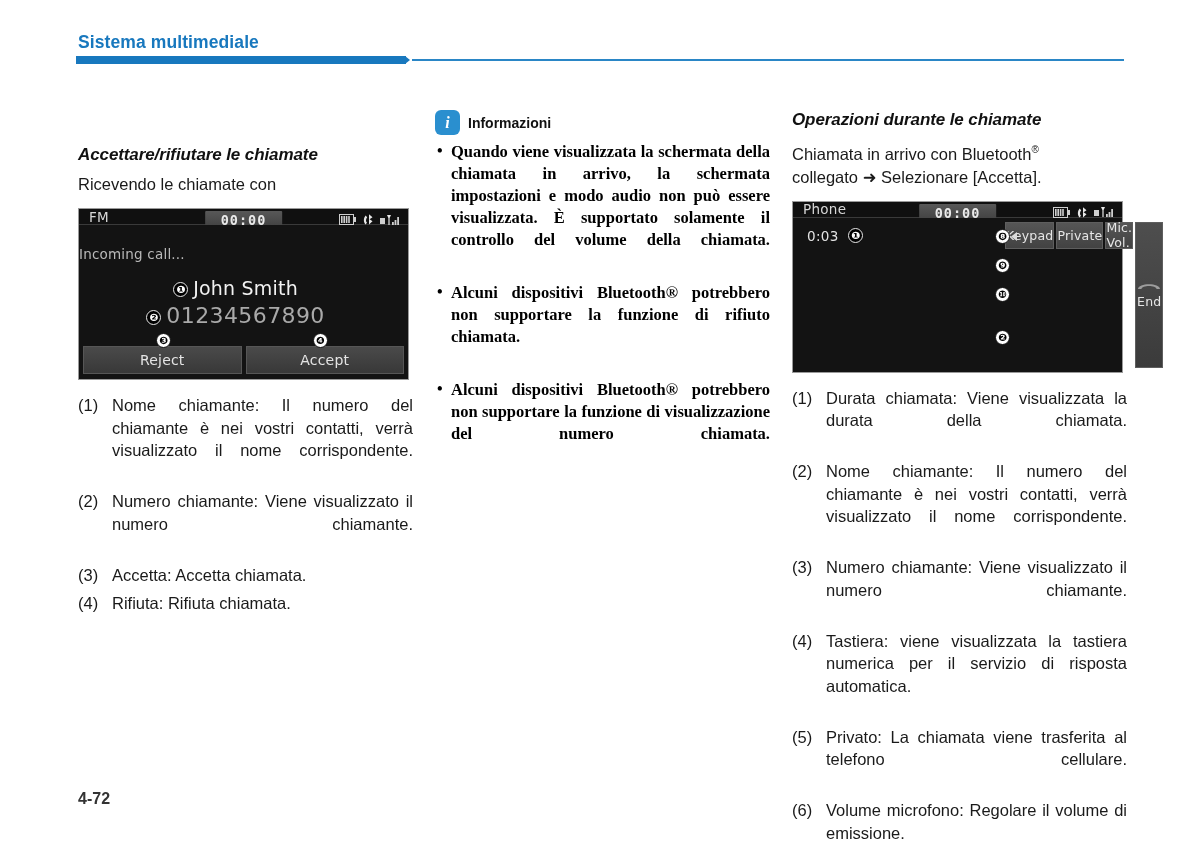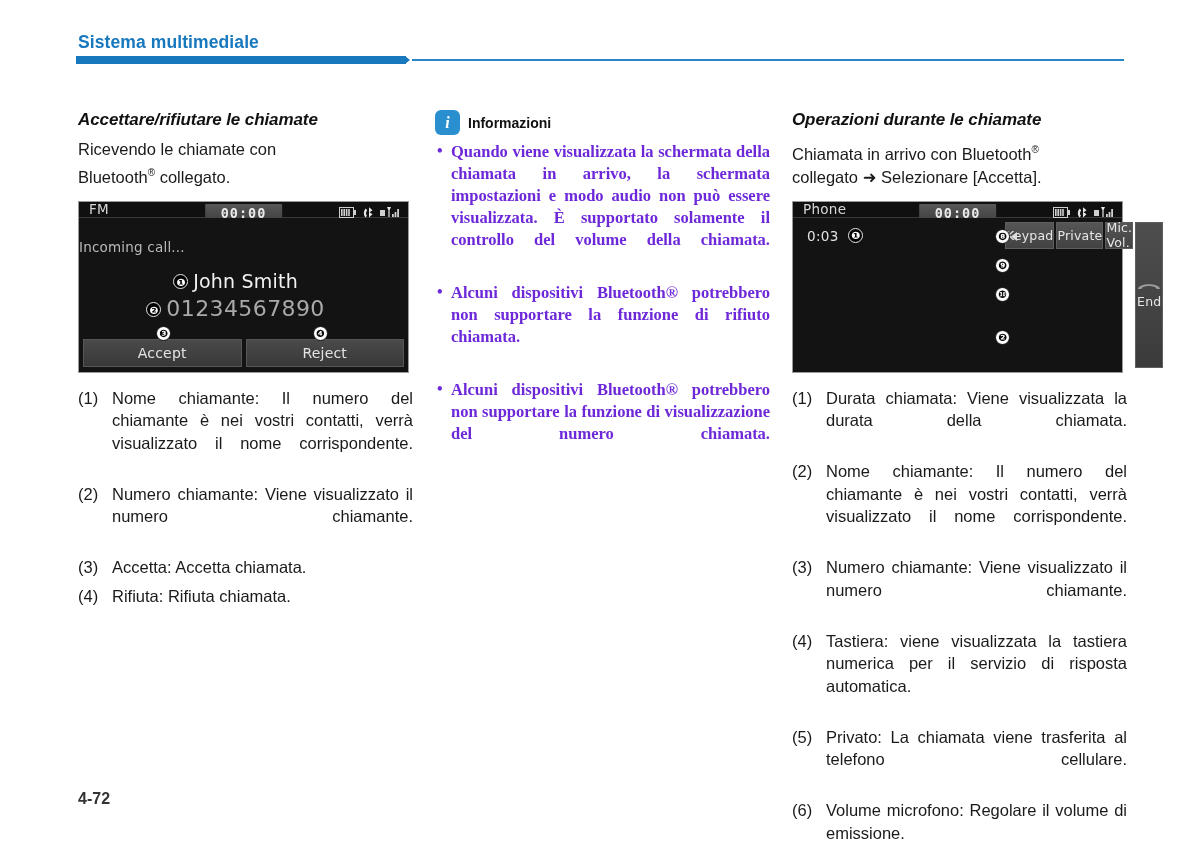--- a/index.html
+++ b/index.html
@@ -29,21 +29,21 @@
     border-top:4px solid transparent; border-bottom:4px solid transparent;
     border-left:5px solid #1878be;
   }
   #header-bar-thin {
     position: absolute; left: 412px; top: 59px; width: 712px; height: 2px;
     background: #2a86c6;
   }
 
   
   .column { position: absolute; top: 110px; width: 335px; }
-  #col-1 { left: 78px; }
+  #col-1 { left: 78px; margin-top: 35px; }
   #col-2 { left: 435px; }
   #col-3 { left: 792px; }
 
   h2.sec-head {
     margin: 0 0 8px 0;
     font-size: 17px; font-weight: bold; font-style: italic;
     color: #111; letter-spacing: -0.1px;
   }
   p.body-text {
     margin: 0; font-size: 16.5px; line-height: 23px;
@@ -162,21 +162,21 @@
     display: flex; align-items: center; justify-content: center;
     font-style: italic; font-weight: bold; font-size: 16px;
     font-family: "Liberation Serif", serif;
   }
   #info-title { font-size: 14px; font-weight: bold; color: #111; }
   ul.info-list { margin: 0; padding: 0; list-style: none; }
   ul.info-list li {
     position: relative; padding-left: 16px; margin-bottom: 9px;
     font-family: "Liberation Serif", serif;
     font-weight: bold; font-size: 16.5px; line-height: 22px;
-    text-align: justify; color: #6d28d9;
+    text-align: justify; color: #000000;
   }
   ul.info-list li:before {
     content: "\2022"; position: absolute; left: 2px; top: -1px; font-size: 16px;
   }
   ul.info-list li > span { display: block; text-align: justify; }
   ul.info-list li > span:after { content: ""; display: inline-block; width: 100%; }
 
   
   ol.caption-list { margin: 14px 0 0 0; padding: 0; list-style: none; }
   ol.caption-list li {
@@ -201,21 +201,20 @@
 
 <div id="header">
   <div id="header-title">Sistema multimediale</div>
   <div id="header-bar-thick"></div>
   <div id="header-bar-thin"></div>
 </div>
 
 <div class="column" id="col-1">
   <h2 class="sec-head">Accettare/rifiutare le chiamate</h2>
   <p class="body-text">Ricevendo le chiamate con</p>
-  <p class="body-text nojust"><span>Bluetooth</span><sup class="reg">®</sup><span> collegato.</span></p>
 
   <div class="device">
     <div class="dev-statusbar">
       <span class="dev-src">FM</span>
       <span class="dev-clock">00:00</span>
       <span class="dev-icons">
         <svg class="ic" width="17" height="11" viewBox="0 0 17 11">
           <rect x="0.5" y="0.5" width="14" height="10" fill="none" stroke="#cfcfcf"></rect>
           <rect x="15" y="3" width="2" height="5" fill="#cfcfcf"></rect>
           <rect x="2" y="2" width="1.6" height="7" fill="#cfcfcf"></rect>
@@ -242,22 +241,22 @@
         <div class="row">
           <span class="badge dark">❶</span>
           <span class="caller-name">John Smith</span>
         </div>
         <div class="row">
           <span class="badge dark">❷</span>
           <span class="caller-number">01234567890</span>
         </div>
       </div>
       <div class="btn-row">
+        <div class="dev-btn">Reject</div>
         <div class="dev-btn">Accept</div>
-        <div class="dev-btn">Reject</div>
       </div>
       <span class="badge light abs" style="left:77px; bottom:31px;">❸</span>
       <span class="badge light abs" style="left:234px; bottom:31px;">❹</span>
     </div>
   </div>
 
   <ol class="caption-list">
     <li>
         <span class="num">(1)</span>
         <span class="txt">Nome chiamante: Il numero del chiamante è nei vostri contatti, verrà visualizzato il nome corrispondente.</span>

